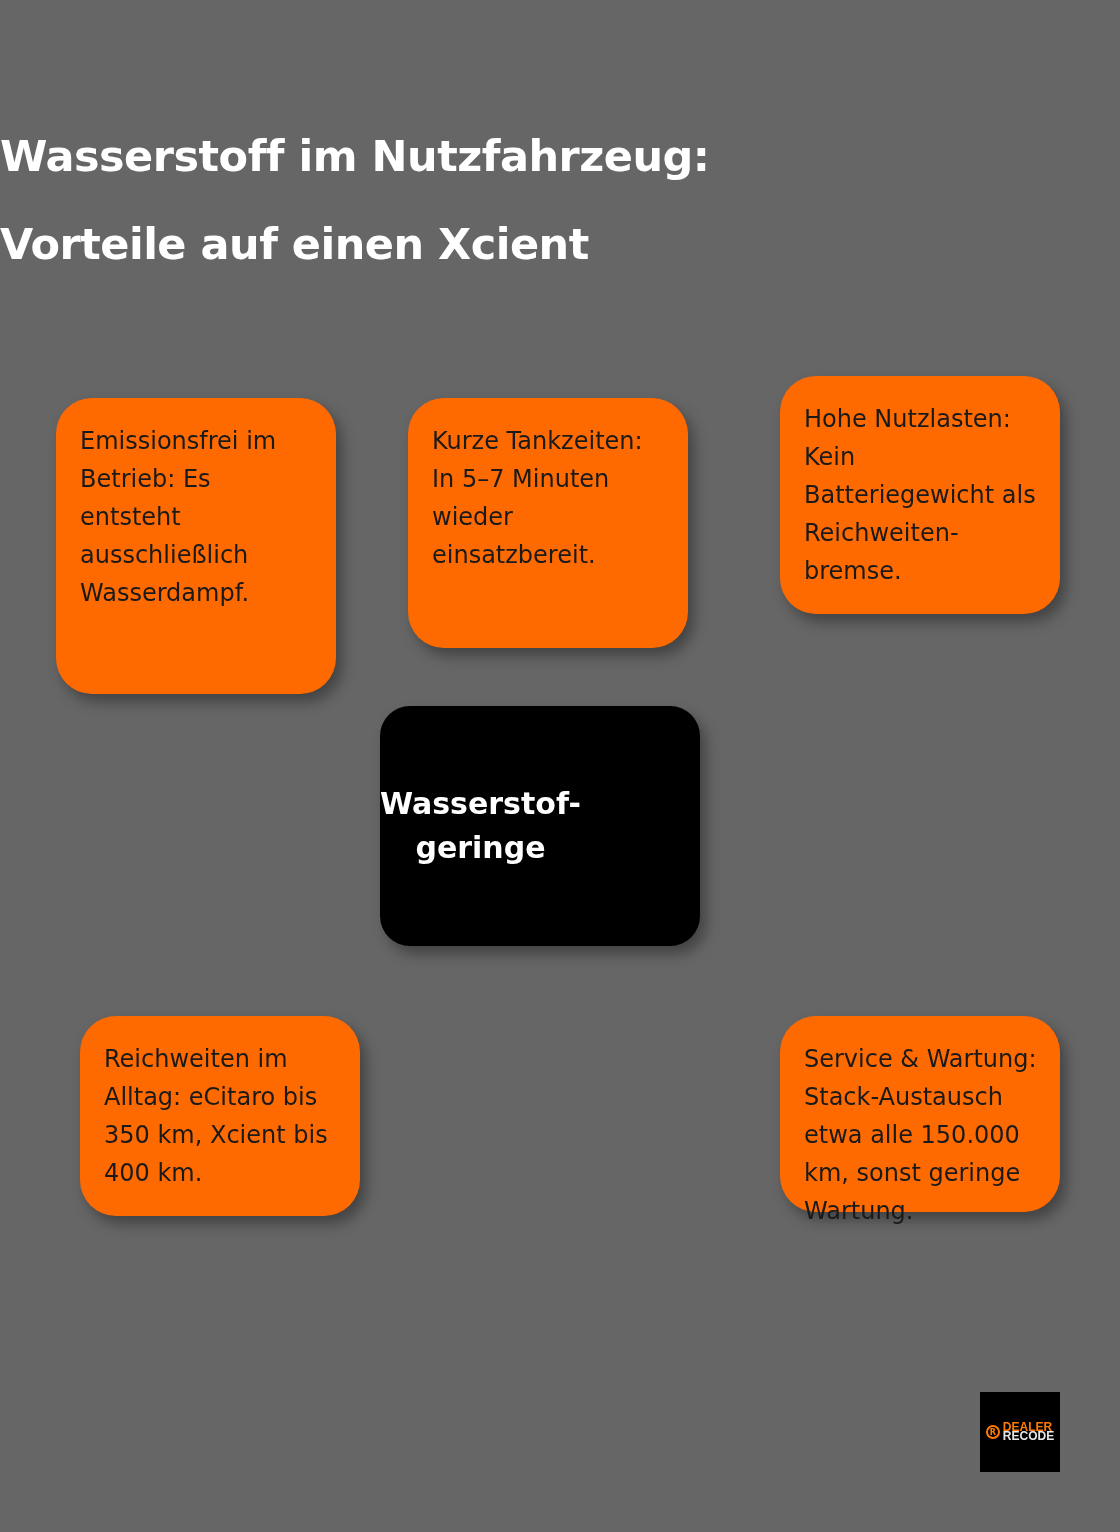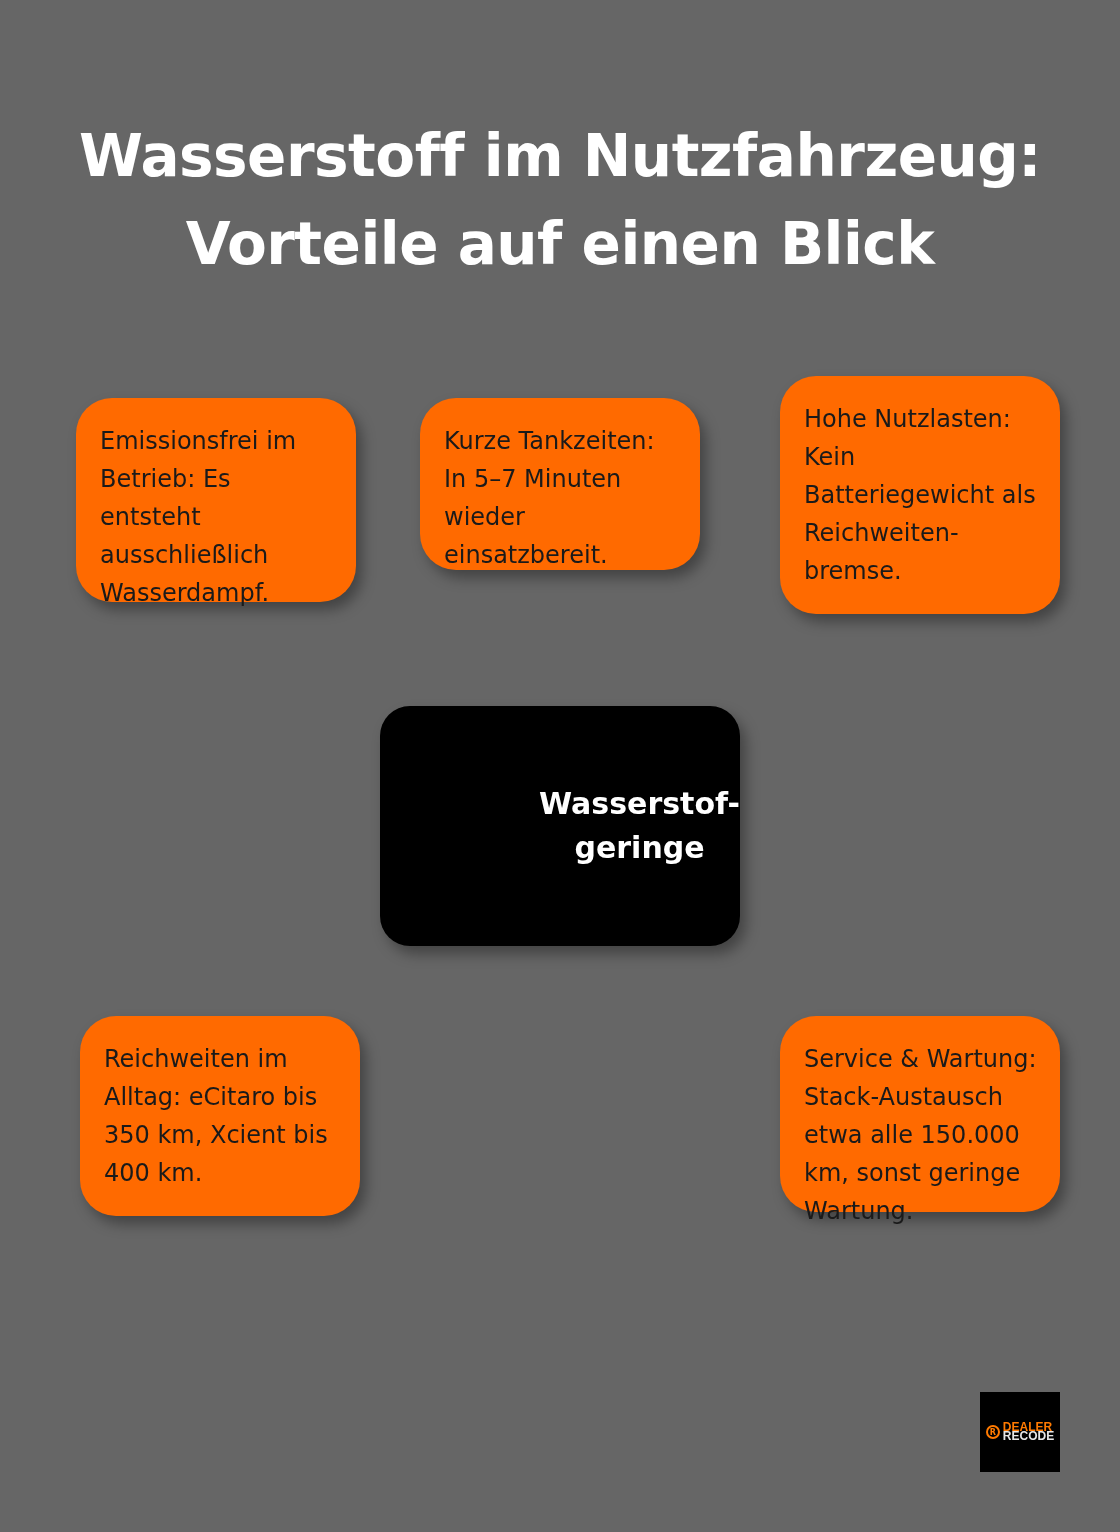--- a/index.html
+++ b/index.html
@@ -1,33 +1,33 @@
 <!DOCTYPE html>
 <html><head>
 <meta charset="utf-8">
 <style>
   html, body { margin:0; padding:0; }
   body {
     width:1120px; height:1532px; background:#666666; position:relative; overflow:hidden;
     font-family:"DejaVu Sans","Liberation Sans",sans-serif;
   }
   .title {
-    position:absolute; left:0; top:112px; width:1120px; text-align:center;
-    color:#ffffff; font-weight:bold; font-size:58px; line-height:88px; letter-spacing:-0.5px;
+    position:absolute; left:0; top:112px; width:1120px; text-align:left;
+    color:#ffffff; font-weight:bold; font-size:43px; line-height:88px; letter-spacing:-0.5px;
   }
   .title div { white-space:nowrap; }
   .card {
     position:absolute; width:280px; background:#ff6a00; border-radius:36px;
     box-shadow:6px 8px 14px rgba(0,0,0,0.35); box-sizing:border-box;
     padding:24px 20px 20px 24px; color:#1a1a1a; font-size:24px; line-height:38px;
   }
   .center {
-    position:absolute; left:380px; top:706px; width:360px; height:240px; background:#000;
+    position:absolute; left:380px; top:706px; width:320px; height:240px; background:#000;
     border-radius:30px; box-shadow:6px 8px 14px rgba(0,0,0,0.35);
-    display:flex; align-items:center; justify-content:flex-end; text-align:center;
+    display:flex; align-items:center; justify-content:flex-start; text-align:center;
     color:#fff; font-weight:bold; font-size:30px; line-height:44px;
   }
   .center span { display:block; }
   .logo {
     position:absolute; left:980px; top:1392px; width:80px; height:80px; background:#000;
     display:flex; align-items:center; justify-content:center; gap:3px;
   }
   .logo-mark {
     width:14px; height:14px; border:2px solid #ff7a00; border-radius:50%; box-sizing:border-box;
     color:#ff7a00; font-size:8px; font-weight:bold; display:flex; align-items:center; justify-content:center;
@@ -35,25 +35,25 @@
   }
   .logo-text { font-size:12px; font-weight:bold; line-height:9px; font-family:Liberation Sans, sans-serif; }
   .logo-text .l1 { color:#ff7a00; }
   .logo-text .l2 { color:#e6e6e6;text-align:center; }
 </style>
 </head>
 <body>
 
 <div class="title">
   <div>Wasserstoff im Nutzfahrzeug:</div>
-  <div>Vorteile auf einen Blick</div>
+  <div>Vorteile auf einen Xcient</div>
 </div>
 
-<div class="card" style="left:76px; top:398px; height:204px;">Emissionsfrei im Betrieb: Es entsteht ausschließlich Wasserdampf.</div>
-<div class="card" style="left:420px; top:398px; height:172px;">Kurze Tankzeiten: In 5–7 Minuten wieder einsatzbereit.</div>
+<div class="card" style="left:56px; top:398px; height:296px;">Emissionsfrei im Betrieb: Es entsteht ausschließlich Wasserdampf.</div>
+<div class="card" style="left:408px; top:398px; height:250px;">Kurze Tankzeiten: In 5–7 Minuten wieder einsatzbereit.</div>
 <div class="card" style="left:780px; top:376px; height:238px;">Hohe Nutzlasten: Kein Batteriegewicht als Reichweiten-bremse.</div>
 
 <div class="center">
   <div>
     <span>Wasserstof-</span>
     <span>geringe</span>
   </div>
 </div>
 
 <div class="card" style="left:60px; top:1016px; height:200px;margin-left:20px;">Reichweiten im Alltag: eCitaro bis 350 km, Xcient bis 400 km.</div>

